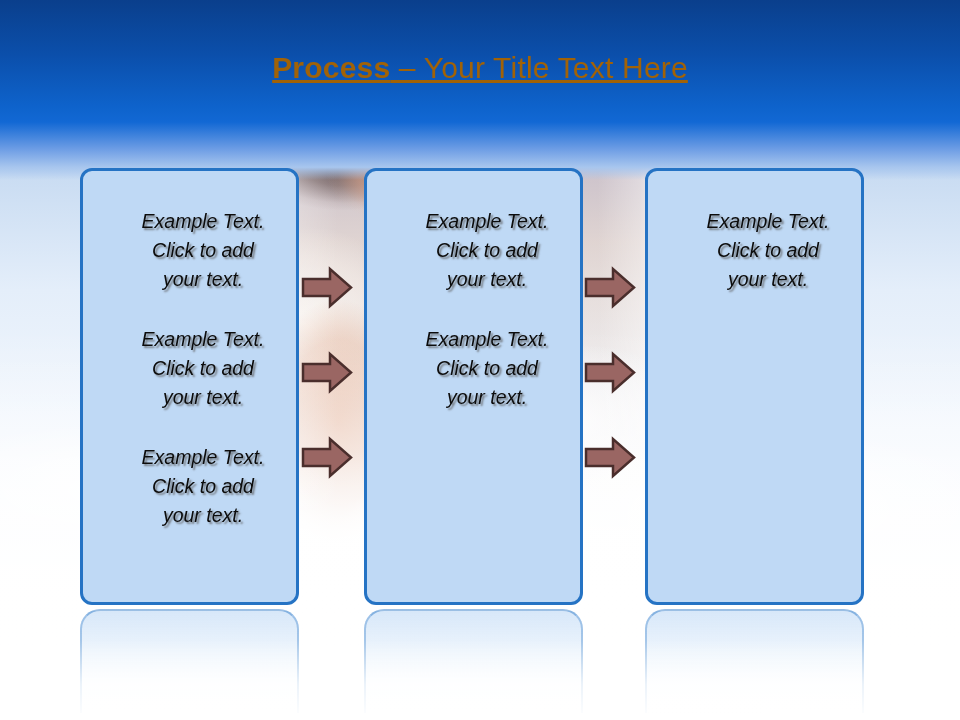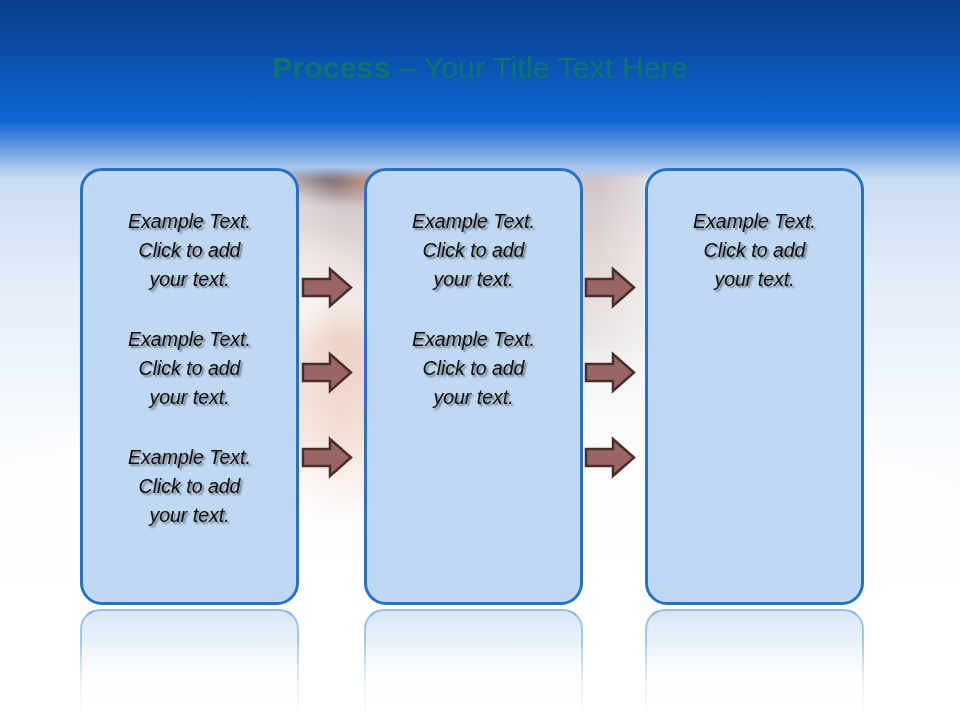--- a/index.html
+++ b/index.html
@@ -113,43 +113,44 @@
     position: absolute;
     left: 0; top: 122px;
     width: 960px; height: 58px;
     background: linear-gradient(to bottom, #1268d4 0%, #6a9be4 45%, #a8c6ee 78%, rgba(200,220,243,0) 100%);
   }
   .slide-title {
     position: absolute;
     left: 0; top: 50px;
     width: 960px;
     text-align: center;
-    color: #0f766e;
+    color: #a16207;
     font-size: 30px;
     line-height: 36px;
     letter-spacing: 0.2px;
     white-space: pre;
+    text-decoration: underline;
   }
   .slide-title .title-strong { font-weight: bold; }
   .slide-title .title-rest   { font-weight: normal; }
 
   
   .proc-box {
     position: absolute;
     top: 168px;
     width: 219px;
     height: 437px;
     box-sizing: border-box;
     background: #bfd9f5;
     border: 3px solid #2573c4;
-    border-radius: 22px;
+    border-radius: 12px;
     display: flex;
     flex-direction: column;
     justify-content: flex-start;
-    align-items: center;
+    align-items: flex-end;
     padding-top: 36px;
   }
   #box-1 { left: 80px; }
   #box-2 { left: 364px; }
   #box-3 { left: 645px; }
 
   .box-text {
     width: 186px;
     text-align: center;
     font-style: italic;

